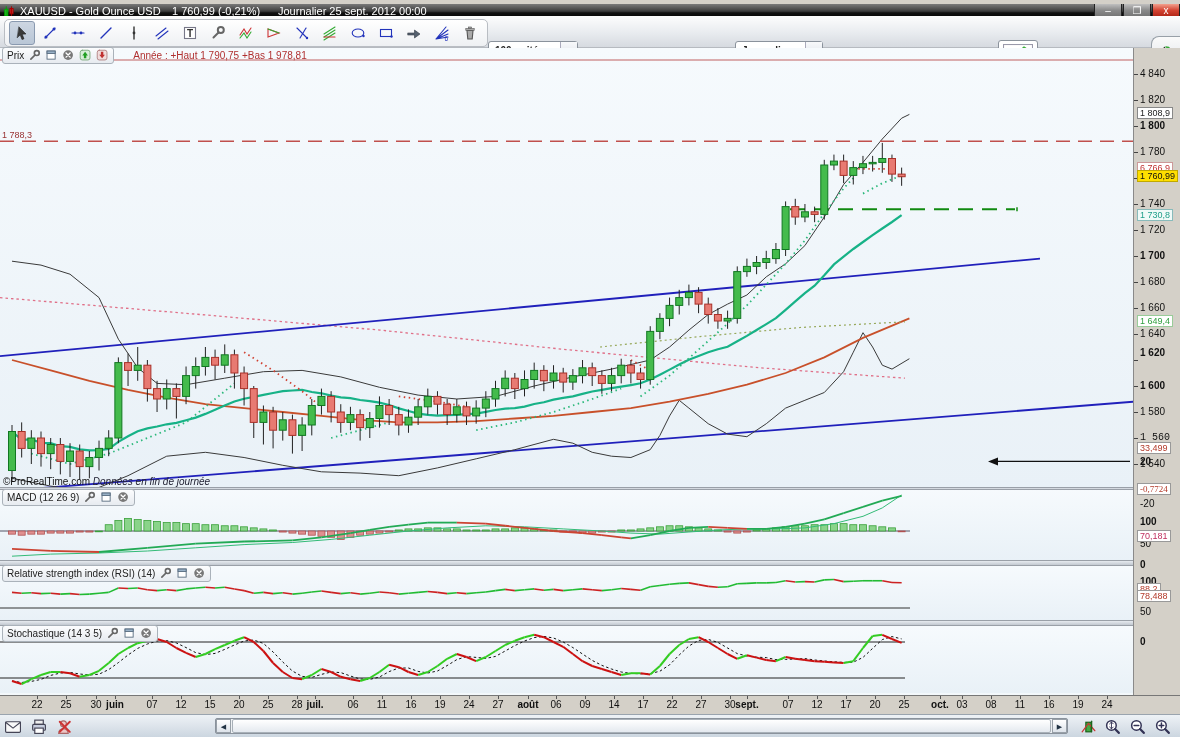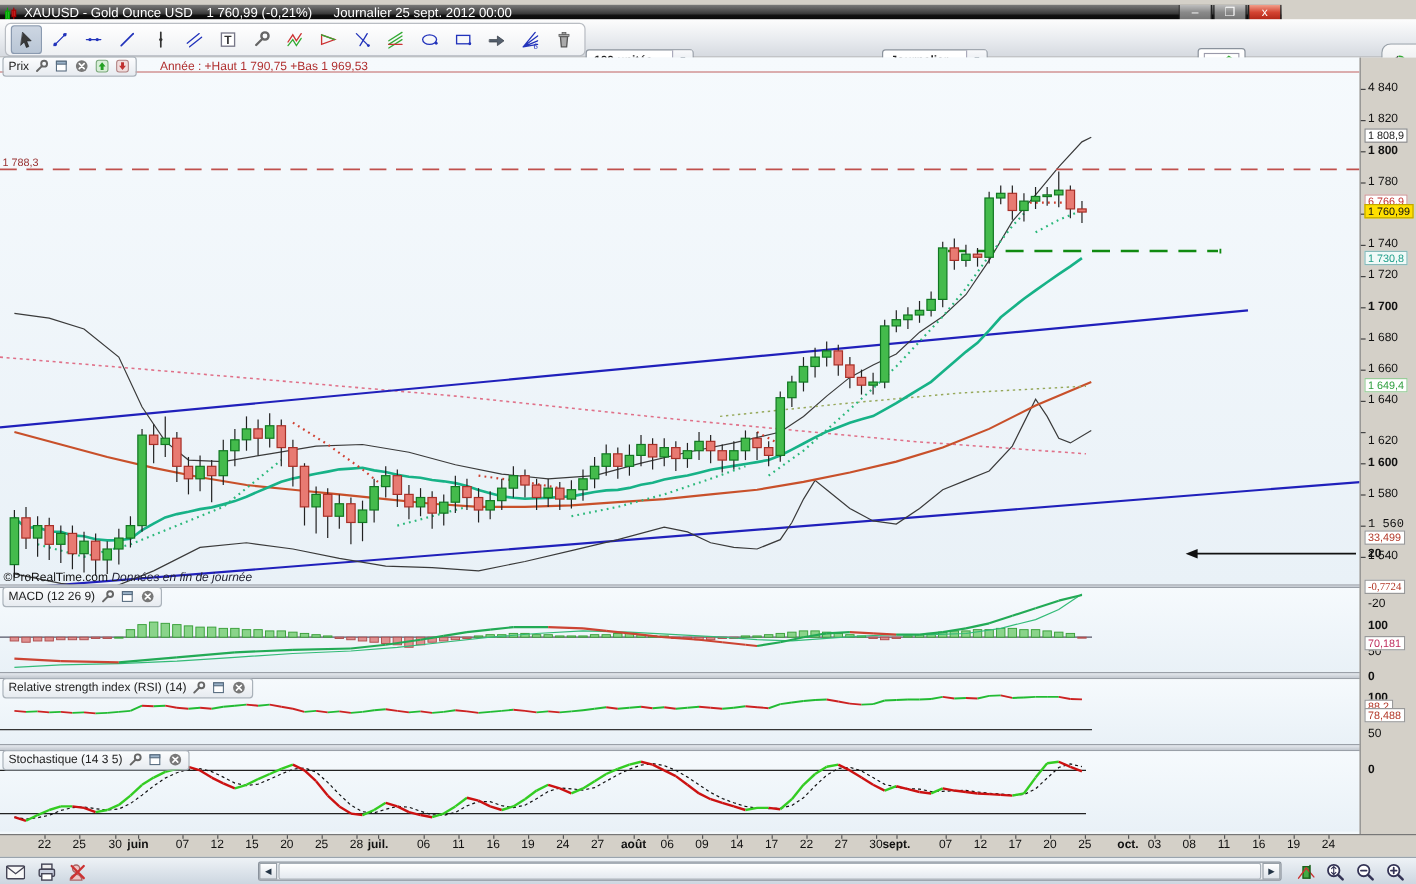--- a/index.html
+++ b/index.html
@@ -1,18 +1,18 @@
 <!DOCTYPE html>
 <html><head>
 <meta charset="utf-8">
 <style>
   html,body{margin:0;padding:0;width:1180px;height:737px;overflow:hidden;
     font-family:"Liberation Sans",sans-serif;background:#d4d0c8;-webkit-font-smoothing:antialiased;}
   .abs{position:absolute;}
-  #titlebar{left:0;top:4px;width:1068px;height:16px;
+  #titlebar{left:0;top:4px;width:1180px;height:16px;
     background:linear-gradient(#7a7a7a,#3c3c3c 45%,#111 55%,#000);color:#fff;font-size:11px;}
   #titlebar .t{position:absolute;top:1px;white-space:nowrap;}
   .winbtn{position:absolute;top:0;width:28px;height:15px;border:1px solid #222;border-top:none;
     background:linear-gradient(#bfbfbf,#8a8a8a 45%,#6f6f6f);color:#fff;font-size:10px;line-height:13px;
     text-align:center;border-radius:0 0 3px 3px;box-sizing:border-box;}
   .winbtn.close{background:linear-gradient(#f2a08c,#d44432 45%,#a81e10);}
   #toolbar{left:0;top:16px;width:1180px;height:32px;
     background:linear-gradient(#fdfdfd,#e8ebef 55%,#d6dae0);border-bottom:1px solid #b6bac0;box-sizing:border-box;}
   #toolgroup{position:absolute;left:4px;top:3px;height:26px;display:flex;align-items:center;gap:2px;
     background:linear-gradient(#ffffff,#eef0f3);border:1px solid #b9bdc3;border-radius:5px;padding:0 4px;}
@@ -244,21 +244,21 @@
               <path d="M7.5 3.5 L11 8 H9 V11.5 H6 V8 H4 Z" fill="#22a022"></path>
             </svg>
           </span>
         <span class="hicon">
             <svg width="13" height="13" viewBox="0 0 16 16" fill="none" stroke-width="1.1" stroke-linecap="round">
               <rect x="1.5" y="1.5" width="12" height="12" rx="2.5" fill="#f0dcdc" stroke="#b08080"></rect>
               <path d="M7.5 11.5 L11 7 H9 V3.5 H6 V7 H4 Z" fill="#c03030"></path>
             </svg>
           </span>
       </div>
-      <span id="anneelbl">Année : +Haut 1 790,75 +Bas 1 969,53</span>
+      <span id="anneelbl">Année : +Haut 1 790,75 +Bas 1 978,81</span>
     </div>
     <div id="hlinelbl">1 788,3</div>
     <div id="watermark">
       <span>©ProRealTime.com</span>&nbsp;<i>Données en fin de journée</i>
     </div>
     <svg id="pricesvg" width="1133" height="439">
         <line x1="0" y1="12" x2="1133" y2="12" stroke="#c06060" stroke-width="1"></line>
         <polyline stroke="#e07088" stroke-width="1.3" stroke-dasharray="2.5 3" points="0.0,249.6 200.0,266.5 380.0,282.1 566.0,301.6 760.0,319.8 905.0,330.2" fill="none"></polyline>
         <polyline stroke="#2020bb" stroke-width="1.8" points="0.0,443.3 1135.0,353.6" fill="none"></polyline>
         <polyline stroke="#2020bb" stroke-width="1.8" points="0.0,308.1 1040.0,210.6" fill="none"></polyline>
@@ -960,21 +960,21 @@
 <div id="axiscol" class="abs">
     <div class="tickmark" style="top: 416px;"></div>
     <div class="axlab" style="top: 410px;">1 540</div>
     <div class="tickmark" style="top: 390px;"></div>
     <div class="axlab" style="top: 384px; font-family: Liberation Mono, monospace;">1 560</div>
     <div class="tickmark" style="top: 364px;"></div>
     <div class="axlab" style="top: 358px;">1 580</div>
     <div class="tickmark" style="top: 338px;"></div>
     <div class="axlab b" style="top: 332px;">1 600</div>
     <div class="tickmark" style="top: 312px;"></div>
-    <div class="axlab" style="top: 314px;">1 620</div>
+    <div class="axlab" style="top: 299px; font-weight: bold;">1 620</div>
     <div class="tickmark" style="top: 286px;"></div>
     <div class="axlab" style="top: 280px;">1 640</div>
     <div class="tickmark" style="top: 260px;"></div>
     <div class="axlab" style="top: 254px;">1 660</div>
     <div class="tickmark" style="top: 234px;"></div>
     <div class="axlab" style="top: 228px;">1 680</div>
     <div class="tickmark" style="top: 208px;"></div>
     <div class="axlab b" style="top: 202px;">1 700</div>
     <div class="tickmark" style="top: 182px;"></div>
     <div class="axlab" style="top: 176px;">1 720</div>

